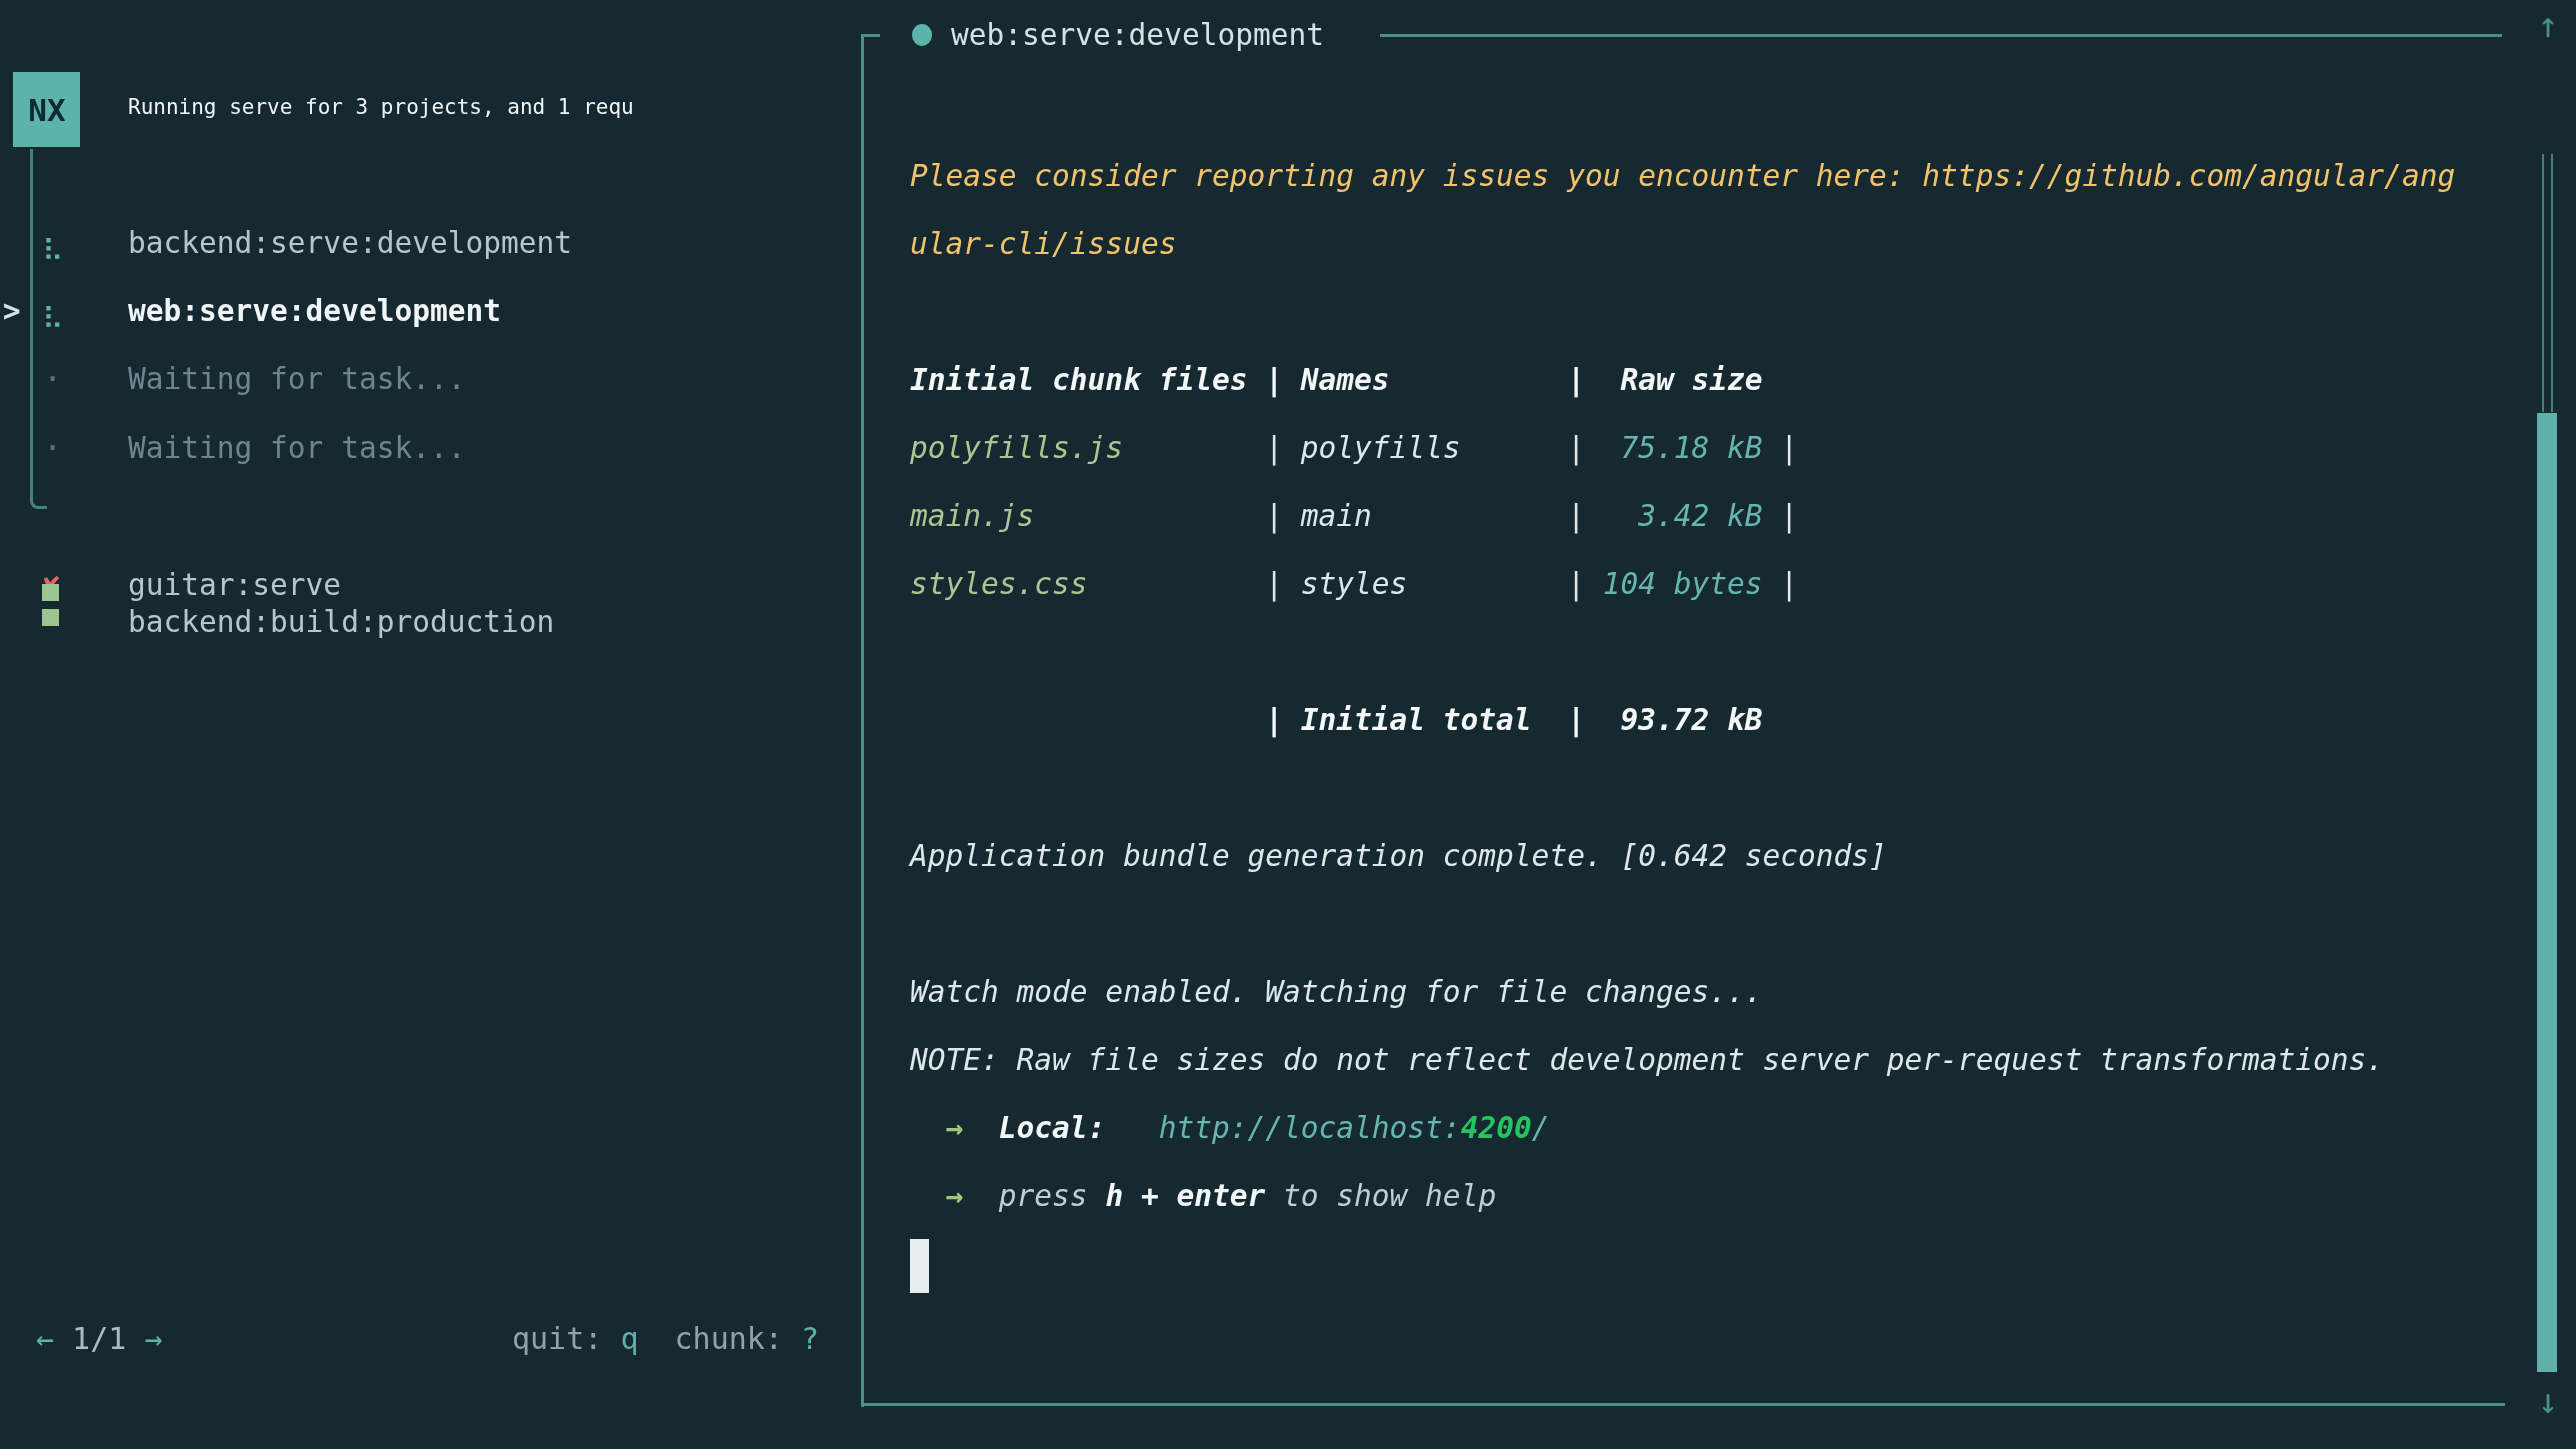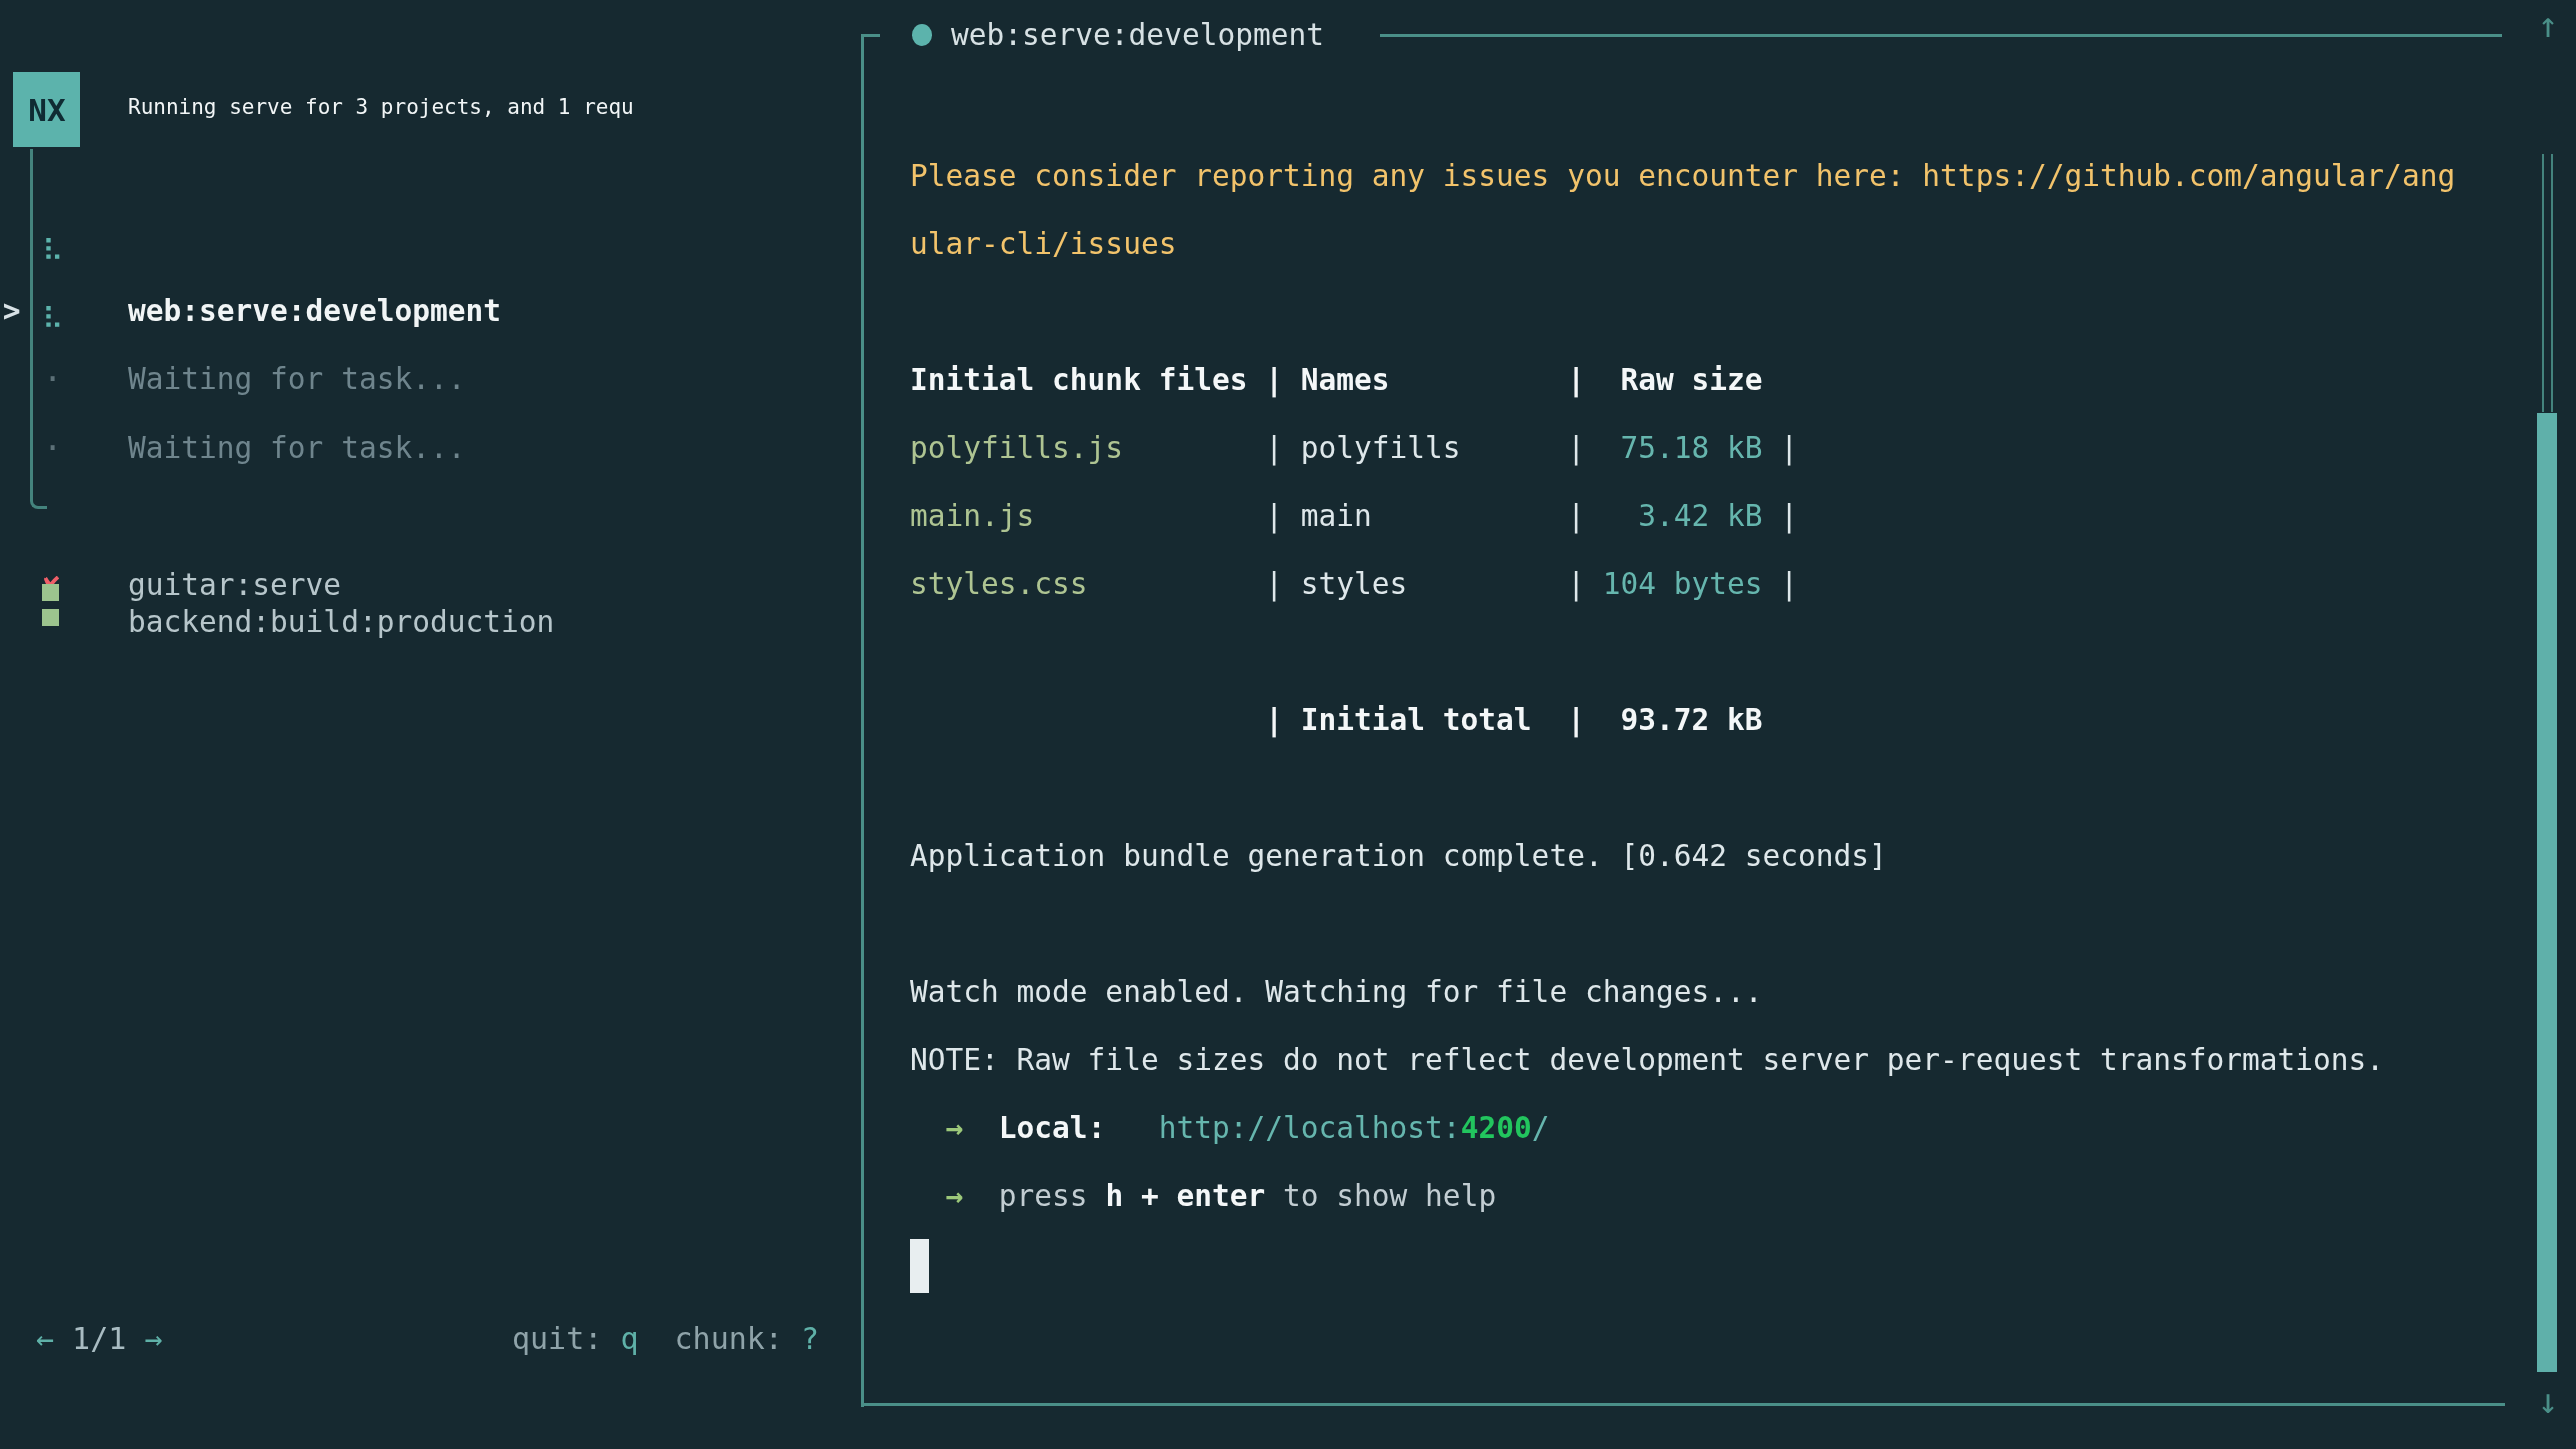--- a/index.html
+++ b/index.html
@@ -57,21 +57,21 @@
   .b-bottom{left:861px;top:1403px;width:1644px;height:2.7px;}
 
   .panel-header{
     left:912px;top:5.4px;height:59px;
     display:flex;align-items:center;
     font-size:29.5px;color:#D7E1E4;white-space:pre;
   }
   .dot-bullet{width:20px;height:21.5px;border-radius:50%;background:#5CB3AC;margin-right:19px;}
 
   
-  .term{left:910px;top:142px;width:1583px;}
+  .term{left:910px;top:142px;width:1583px;font-style:italic;}
   .tline{height:68px;line-height:68px;white-space:pre;font-size:29.5px;}
   .sg-yellow{color:#F2C36B;}
   .sg-white{color:#DEE7EA;}
   .sg-dimwhite{color:#C2CDD2;margin-top:40px;}
   .sg-boldwhite{color:#F4F7F8;font-weight:bold;}
   .sg-green{color:#AEC492;text-align:right;}
   .sg-teal{color:#66B6AE;}
   .sg-tealbold{color:#22c55e;font-weight:bold;}
   .sg-arrow{color:#9CC87A;font-weight:bold;}
   .sg-cursor{display:inline-block;width:19px;height:54px;background:#E8EEF0;vertical-align:middle;}
@@ -87,20 +87,21 @@
 </head>
 <body>
 
 <div class="abs nx-logo">NX</div>
 <div class="abs app-title">Running serve for 3 projects, and 1 requ</div>
 <div class="abs guide-line"></div>
 
 <div id="task-list">
     <div class="task-row st-running" style="top: 209px;">
       <span class="task-icon i-spinner">⣆</span>
+      <span class="task-label">backend:serve:development</span>
     </div>
     <div class="task-row st-selected" style="top: 277px;">
       <span class="task-chevron">&gt;</span>
       <span class="task-icon i-spinner">⣆</span>
       <span class="task-label">web:serve:development</span>
     </div>
     <div class="task-row st-waiting" style="top: 345px;">
       <span class="task-icon i-dot">·</span>
       <span class="task-label">Waiting for task...</span>
     </div>

